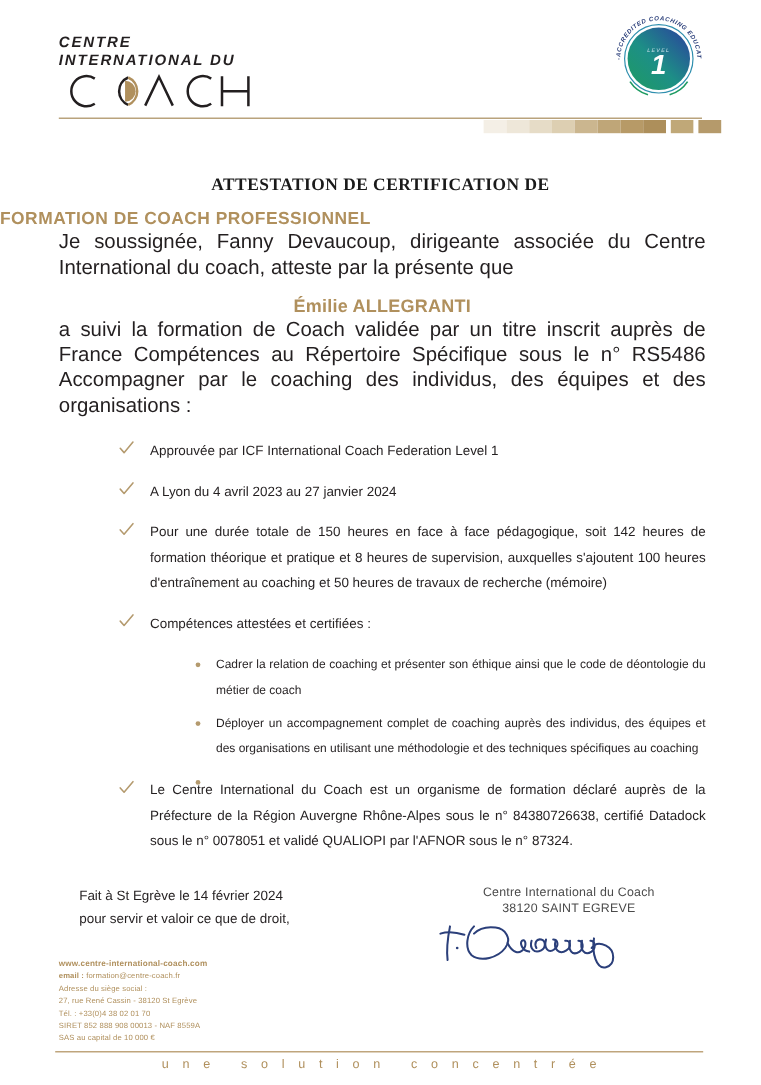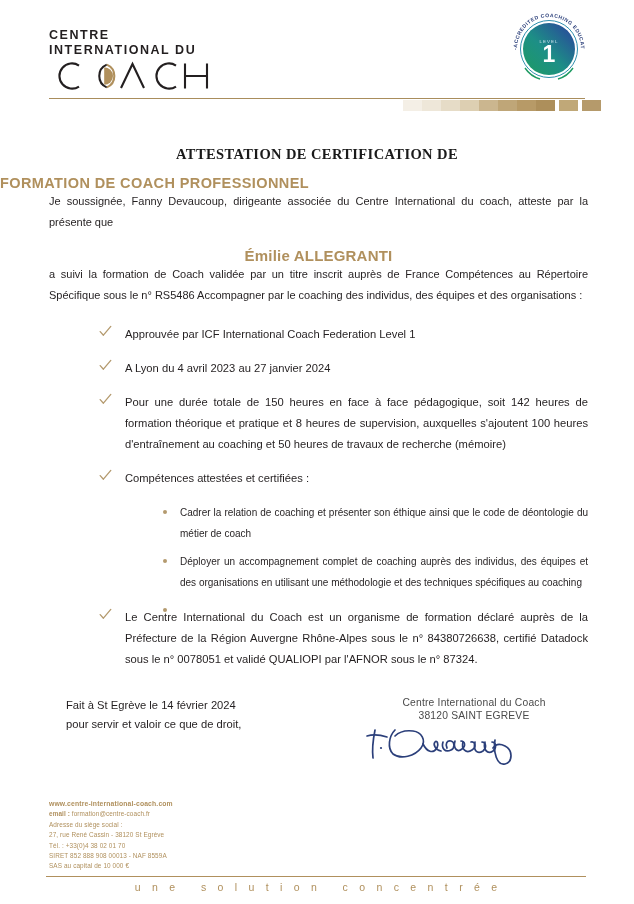--- a/index.html
+++ b/index.html
@@ -16,20 +16,21 @@
     width: 634px;
     height: 904px;
     background: #ffffff;
     overflow: hidden;
   }
 
   
   .header {
     position: relative;
     height: 116px;
+    font-style: italic;
   }
   .logo-block {
     position: absolute;
     left: 49px;
     top: 28px;
     width: 170px;
   }
   .logo-line {
     font-family: "Liberation Sans", sans-serif;
     font-weight: bold;
@@ -89,21 +90,21 @@
     letter-spacing: 0.4px;
     color: #b0905d;
   }
 
   
   .body-wrap {
     padding: 0 46px 0 49px;
   }
   p.para {
     text-align: justify;
-    font-size: 11px;
+    font-size: 17px;
     line-height: 21px;
     color: #231f20;
     margin: 0;
   }
   .para-intro { margin-top: 33px; }
   .recipient {
     text-align: center;
     font-size: 15px;
     font-weight: bold;
     color: #b0905d;

